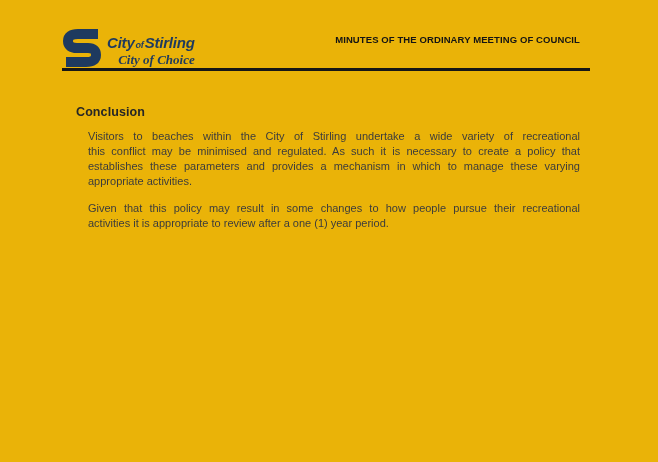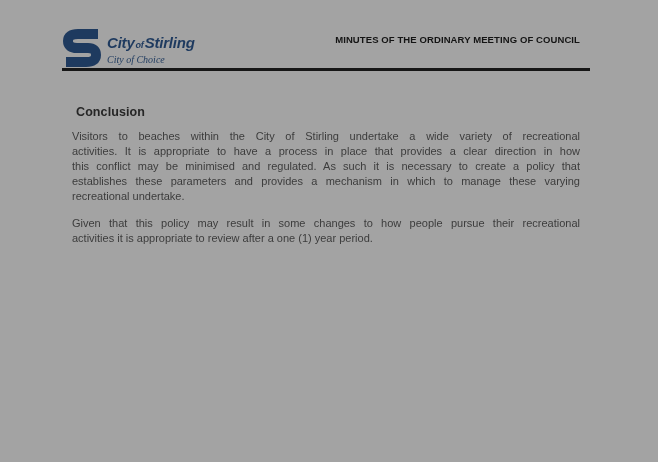--- a/index.html
+++ b/index.html
@@ -5,21 +5,21 @@
   html, body { margin: 0; padding: 0; }
   body {
     width: 658px; height: 462px;
     background: #ffffff;
     font-family: "Liberation Sans", sans-serif;
     overflow: hidden;
   }
   .page {
     position: relative;
     width: 658px; height: 462px;
-    background: #a3a3a3;
+    background: #eab308;
   }
 
   
   .logo {
     position: absolute; left: 62px; top: 26px;
     display: flex; align-items: flex-start;
   }
   .logo-mark { display: block; }
   .logo-text { margin-left: 5px; padding-top: 9px; }
   .logo-name {
@@ -28,23 +28,23 @@
     font-size: 15px; line-height: 15px;
     color: #1e3a5f; white-space: nowrap;
     letter-spacing: -0.2px;
   }
   .logo-of {
     font-size: 9px; font-weight: 700;
     padding: 0 1px;
   }
   .logo-tagline {
     font-family: "Liberation Serif", serif;
-    font-style: italic; font-weight: 400;
-    font-size: 10px; line-height: 11px;
-    color: #1e3a5f; text-align: left;
+    font-style: italic; font-weight: 700;
+    font-size: 13px; line-height: 11px;
+    color: #1e3a5f; text-align: right;
     margin-top: 1px;
   }
   .header-title {
     position: absolute; right: 78px; top: 33px;
     text-align: right;
     font-weight: 700; font-size: 9.5px; line-height: 13px;
     color: #141414; letter-spacing: 0.1px;
     white-space: nowrap;
     margin-left: 36px;
   }
@@ -60,21 +60,21 @@
     margin: 4px;
     font-size: 12.5px; font-weight: 700;
     color: #262626; letter-spacing: 0.1px;
   }
   .doc-body {
     position: absolute; left: 72px; top: 129px;
     width: 508px;
     font-size: 11px; line-height: 15px;
     color: #3c3c3c;
   }
-  .paragraph { margin: 0 0 12px 0; }
+  .paragraph { margin: 0 0 12px 16px; }
   .line { text-align: justify; text-align-last: justify; }
   .line:last-child { text-align-last: left; }
 </style>
 </head>
 <body>
 
 <div class="page">
 
   <header>
     <div class="logo">
@@ -92,24 +92,23 @@
     </div>
   </header>
 
   <div class="rule"></div>
 
   <main>
     <h1 class="section-heading">Conclusion</h1>
     <div class="doc-body" id="paragraphs">
         <div class="paragraph">
           <div class="line">Visitors to beaches within the City of Stirling undertake a wide variety of recreational</div>
-          <div class="line">activities. It is appropriate to have a process in place that provides a clear direction in how</div>
           <div class="line">this conflict may be minimised and regulated. As such it is necessary to create a policy that</div>
           <div class="line">establishes these parameters and provides a mechanism in which to manage these varying</div>
-          <div class="line">recreational undertake.</div>
+          <div class="line">appropriate activities.</div>
         </div>
         <div class="paragraph">
           <div class="line">Given that this policy may result in some changes to how people pursue their recreational</div>
           <div class="line">activities it is appropriate to review after a one (1) year period.</div>
         </div>
       </div>
   </main>
 
 </div>
 

